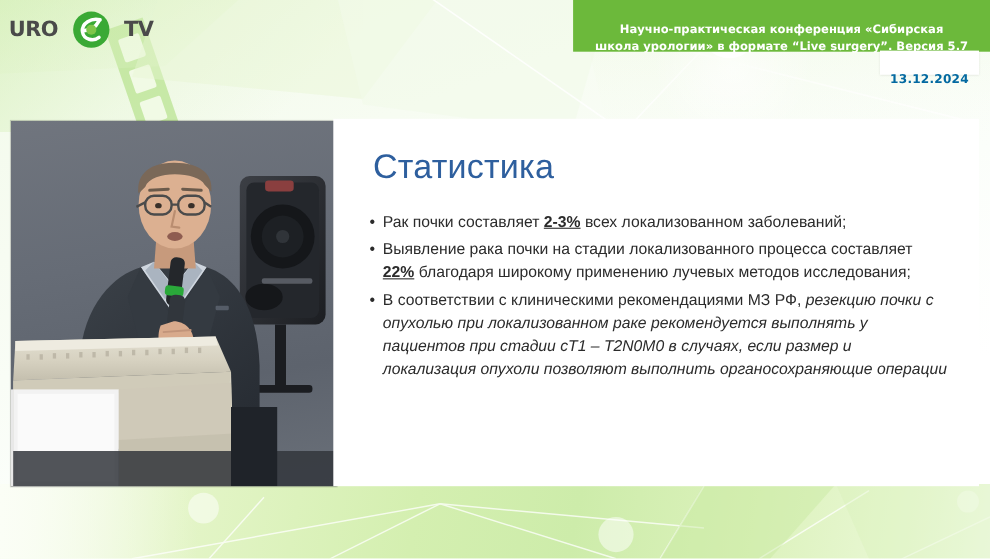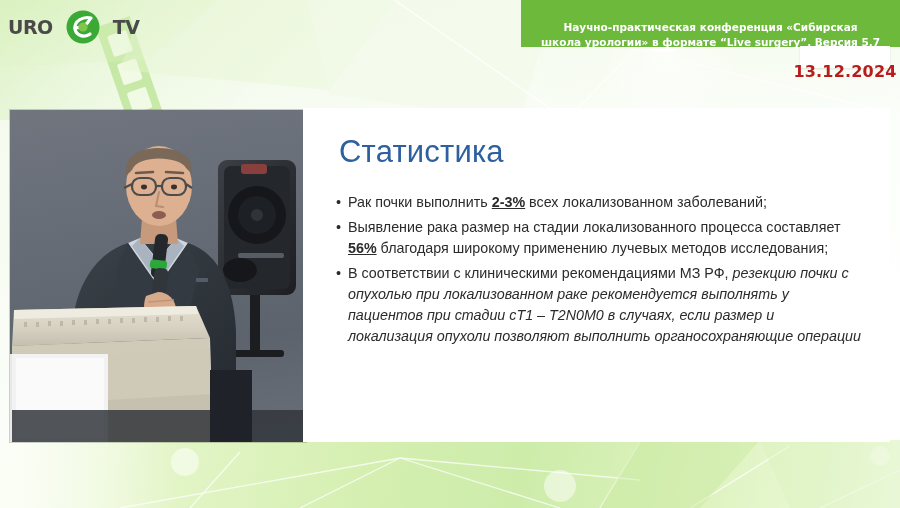--- a/index.html
+++ b/index.html
@@ -117,22 +117,22 @@
     width: 90px; height: 22px;
     background: #ffffff;
     display: flex;
     align-items: center;
     justify-content: center;
     box-shadow: 0 1px 2px rgba(0,0,0,0.10);
   }
   .date-badge span {
     font-family: "DejaVu Sans", sans-serif;
     font-weight: bold;
-    font-size: 16px;
-    color: #b91c1c;
+    font-size: 11px;
+    color: #0369a1;
     letter-spacing: 0.2px;
     margin-top: 28px;
   }
 
   
   .video-pane {
     position: absolute;
     left: 10px; top: 110px;
     width: 296px; height: 332px;
     overflow: hidden;
@@ -399,26 +399,26 @@
       <rect x="200" y="260" width="42" height="72" fill="#1f2329"></rect>
     </svg>
   </div>
 
   <div class="slide">
     <div class="slide-title">Статистика</div>
     <div class="bullets">
 
       <div class="bullet-row">
         <span class="bullet-dot">•</span>
-        <span class="bullet-text"><span>Рак почки выполнить </span><b>2-3%</b><span> всех локализованном заболеваний;</span></span>
+        <span class="bullet-text"><span>Рак почки составляет </span><b>2-3%</b><span> всех локализованном заболеваний;</span></span>
       </div>
 
       <div class="bullet-row">
         <span class="bullet-dot">•</span>
-        <span class="bullet-text"><span>Выявление рака размер на стадии локализованного процесса составляет </span><b>56%</b><span> благодаря широкому применению лучевых методов исследования;</span></span>
+        <span class="bullet-text"><span>Выявление рака почки на стадии локализованного процесса составляет </span><b>22%</b><span> благодаря широкому применению лучевых методов исследования;</span></span>
       </div>
 
       <div class="bullet-row">
         <span class="bullet-dot">•</span>
         <span class="bullet-text"><span>В соответствии с клиническими рекомендациями МЗ РФ, </span><i>резекцию почки с опухолью при локализованном раке рекомендуется выполнять у пациентов при стадии сТ1 – Т2N0M0 в случаях, если размер и локализация опухоли позволяют выполнить органосохраняющие операции</i></span>
       </div>
 
     </div>
   </div>
 

